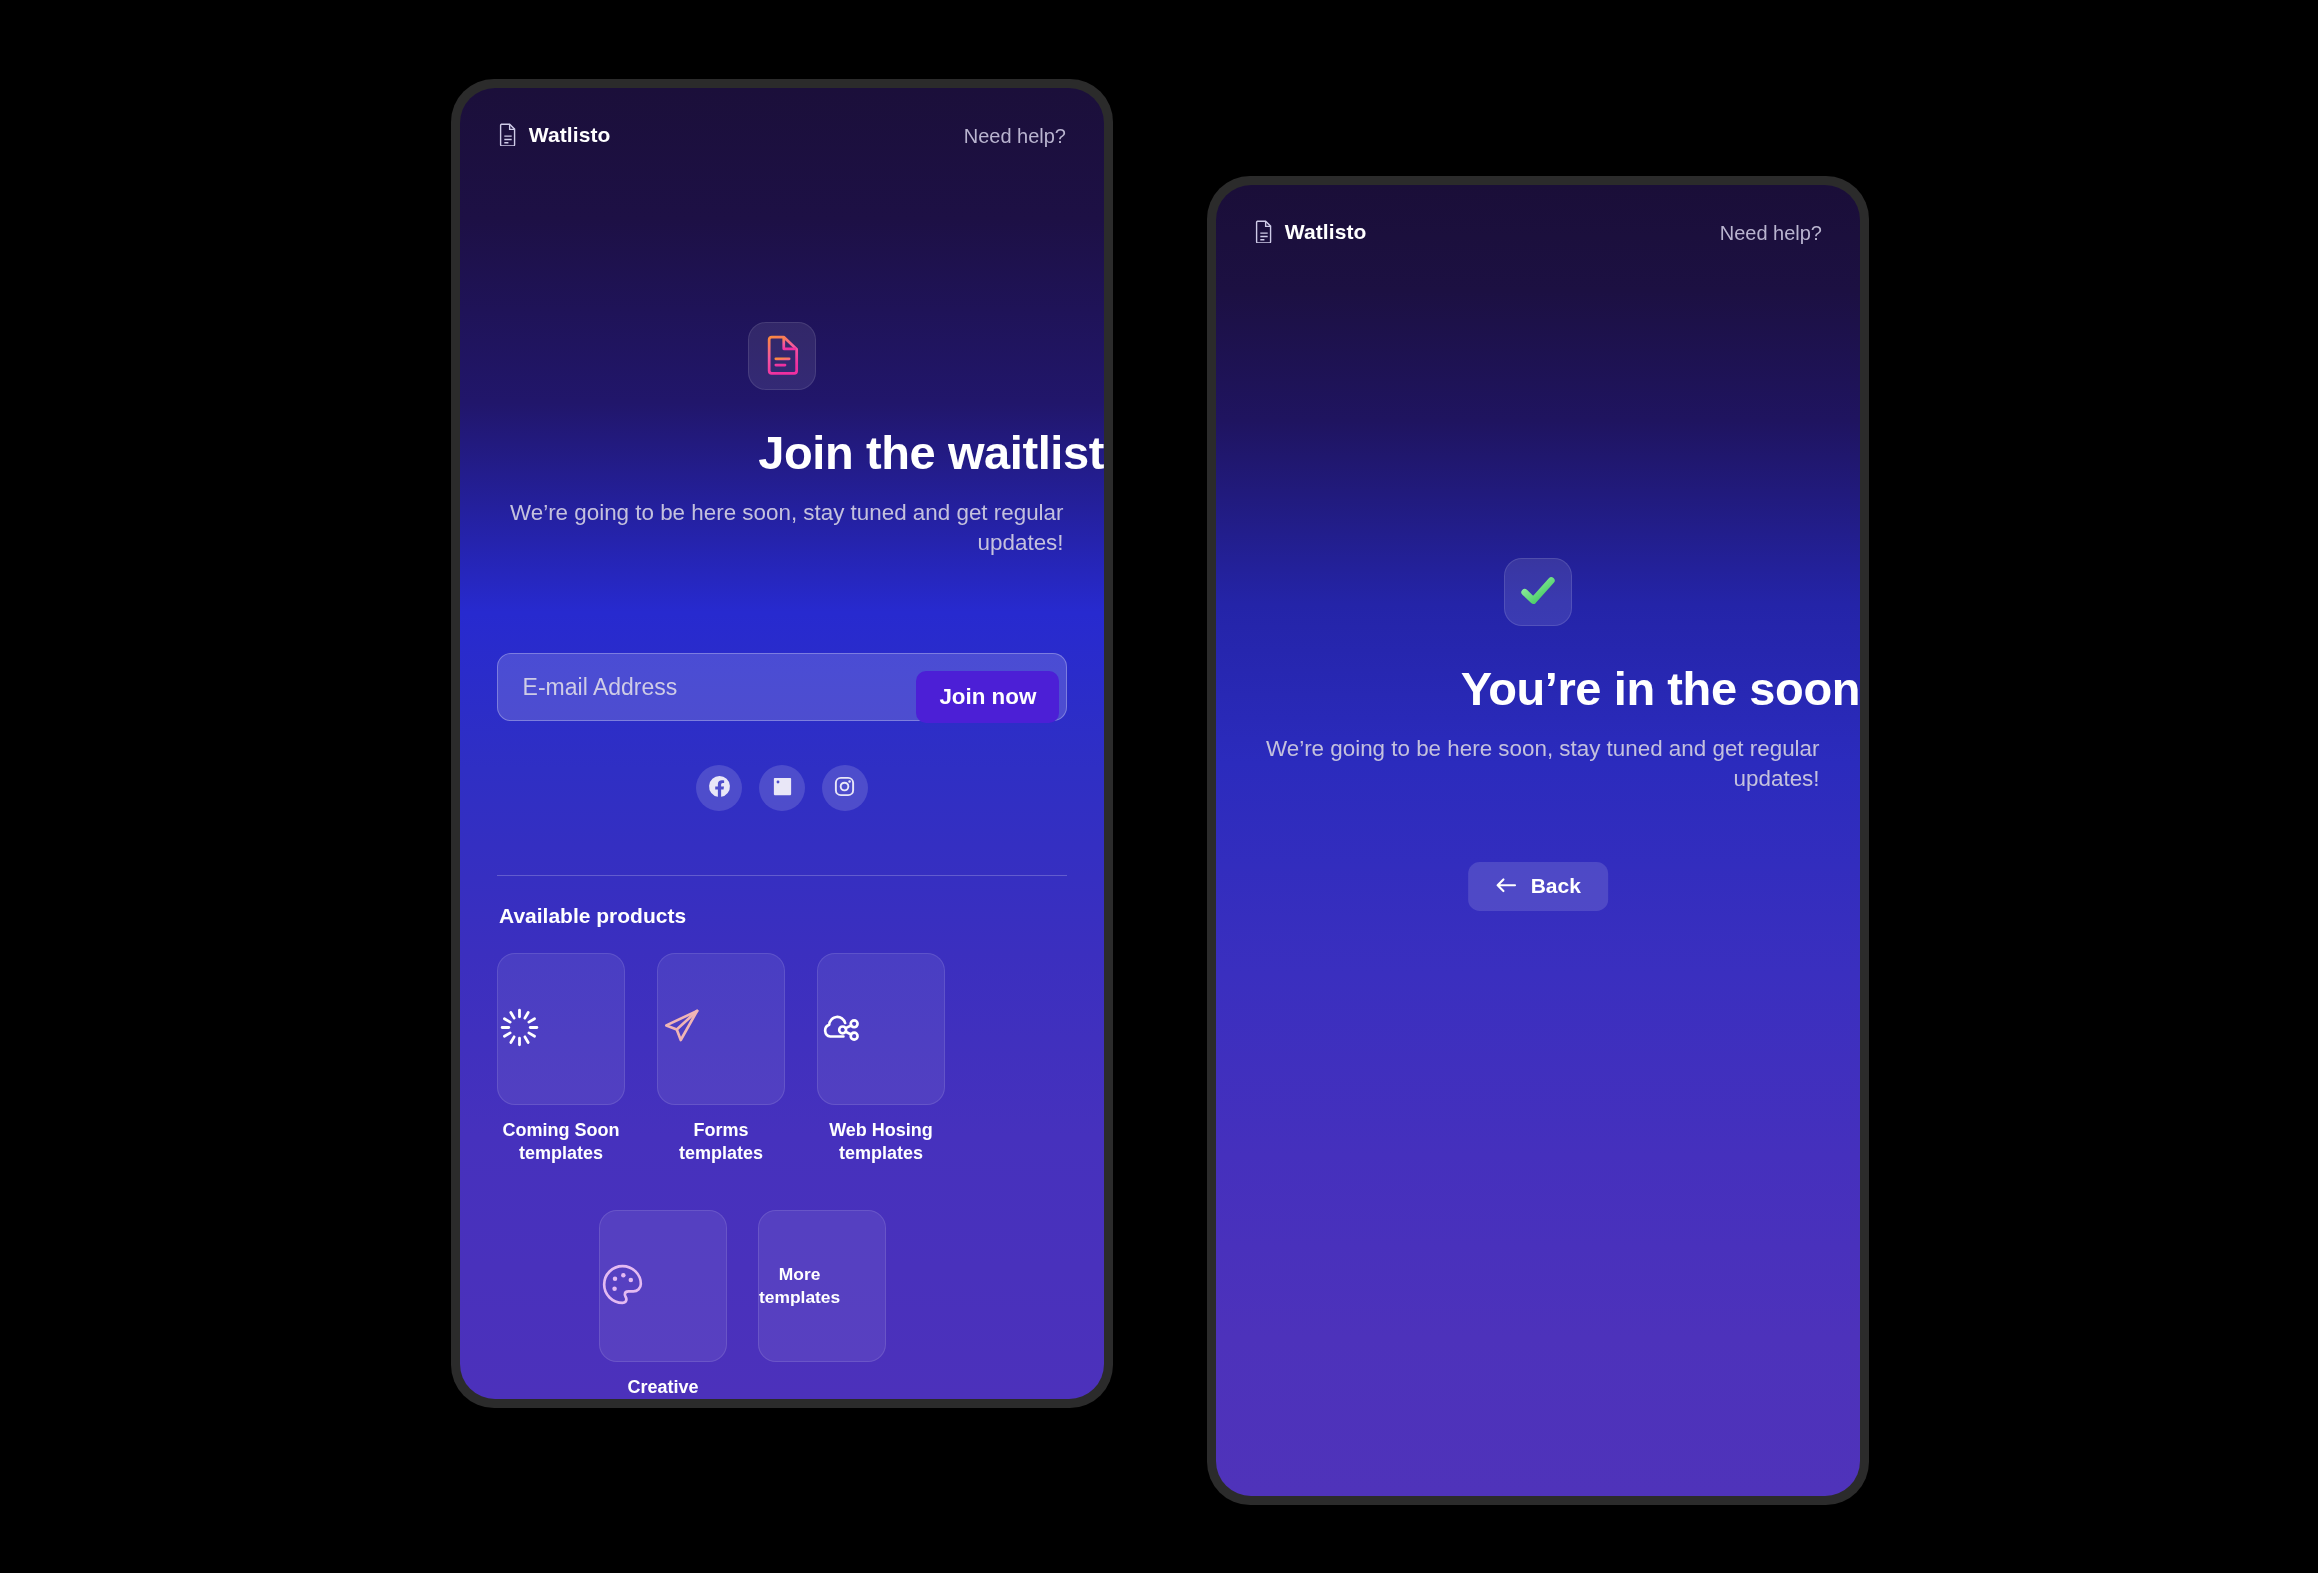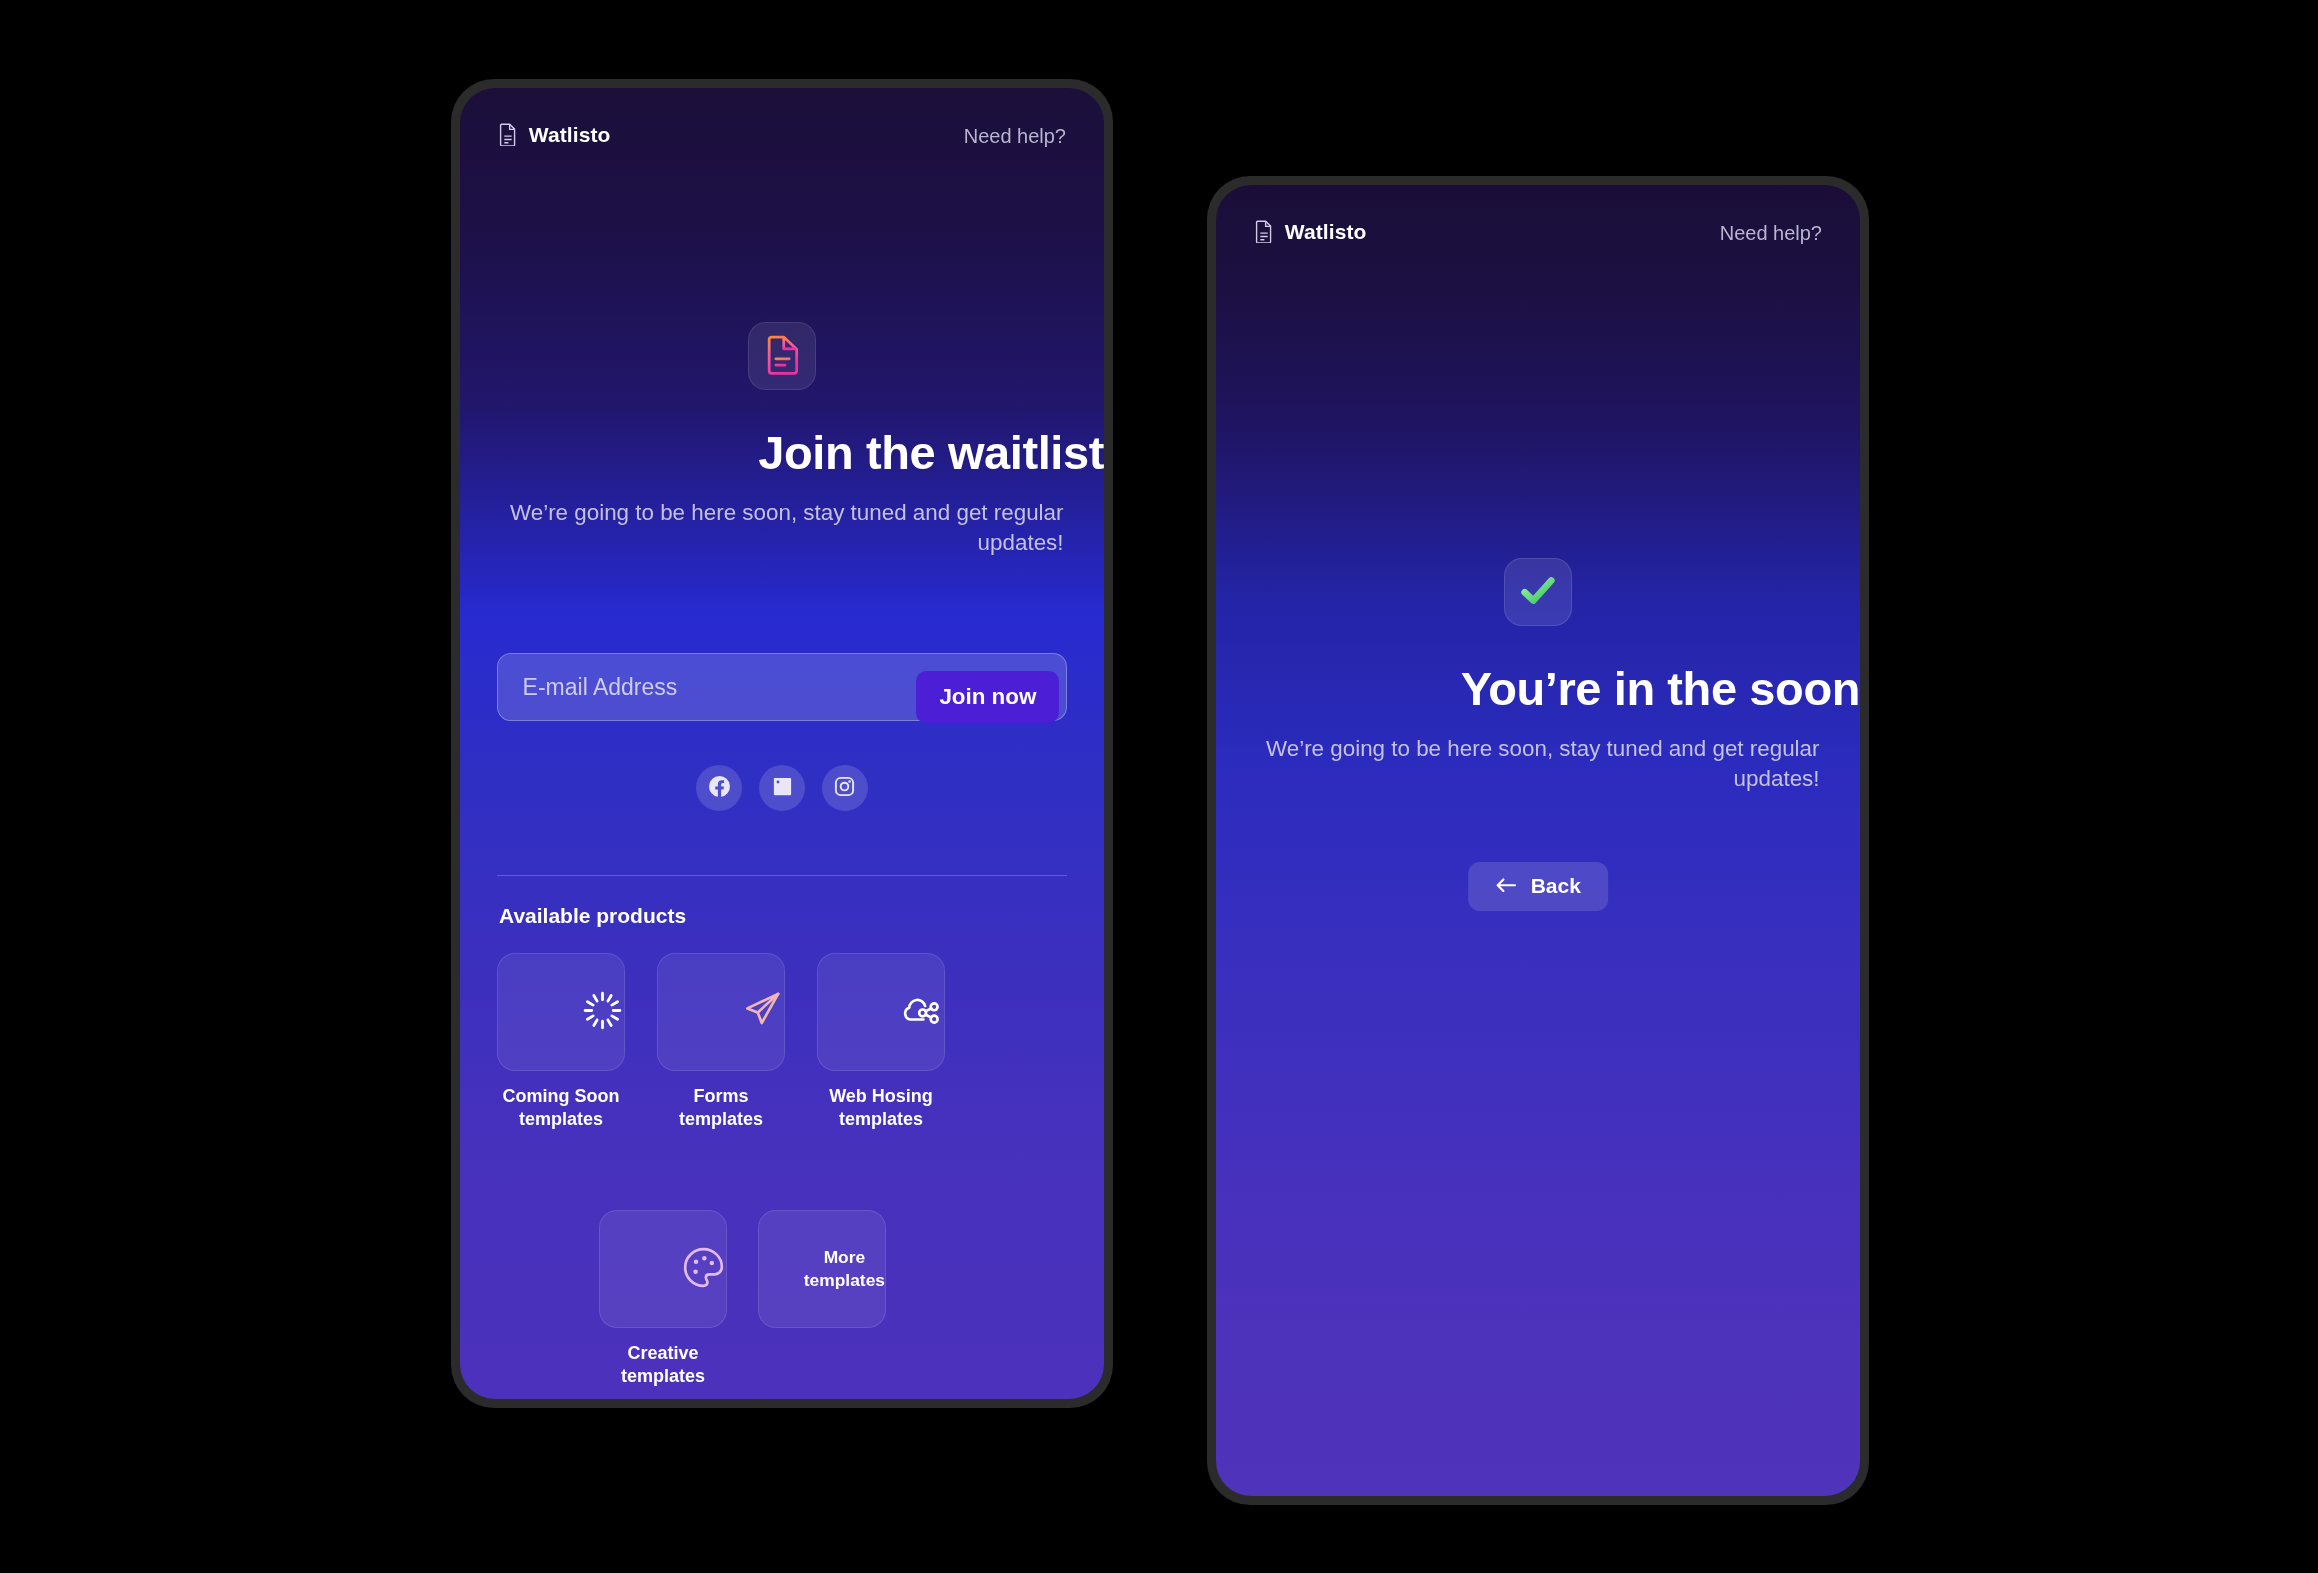--- a/index.html
+++ b/index.html
@@ -109,24 +109,24 @@
   .section-title {
     position: absolute; left: 39px; top: 816px;
     color: #ffffff; font-size: 21px; font-weight: bold;
   }
   .grid-row { position: absolute; left: 37px; right: 37px; display: flex; }
   #row-1 { top: 865px; gap: 32px; }
   #row-2 { top: 1122px; gap: 31px; padding-left: 102px; }
 
   .prod { width: 128px; }
   .prod-card {
-    width: 128px; height: 118px; border-radius: 18px;
+    width: 128px; height: 152px; border-radius: 18px;
     background: rgba(255,255,255,.075);
     border: 0.8px solid rgba(255,255,255,.115);
-    display: flex; align-items: center; justify-content: flex-end;
+    display: flex; align-items: center; justify-content: flex-start;
     cursor: pointer;
   }
   .prod-label {
     margin-top: 14px; text-align: center; color: #ffffff;
     font-size: 18px; font-weight: bold; line-height: 1.28;
   }
   .prod-card-text {
     color: #ffffff; font-size: 17.4px; font-weight: bold;
     text-align: center; line-height: 1.3;
   }

